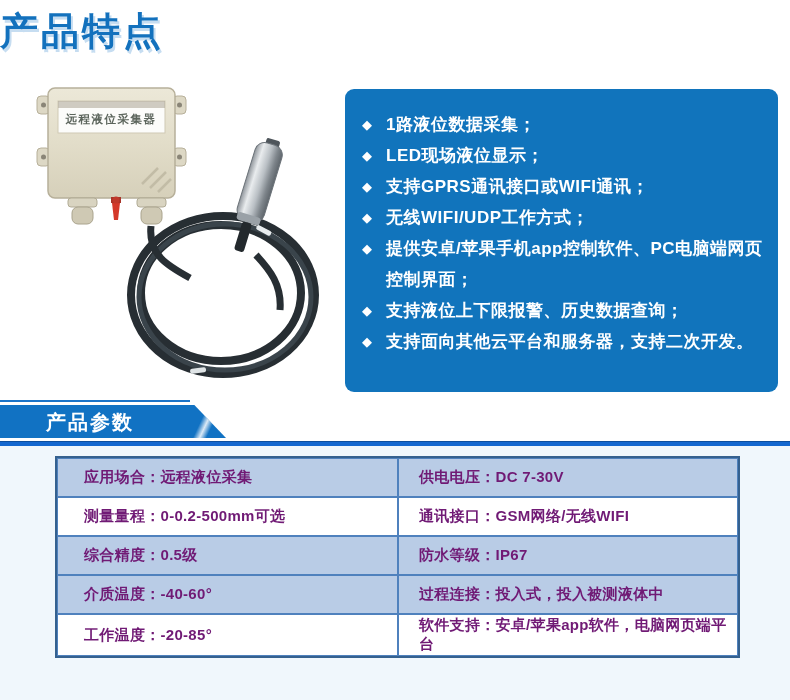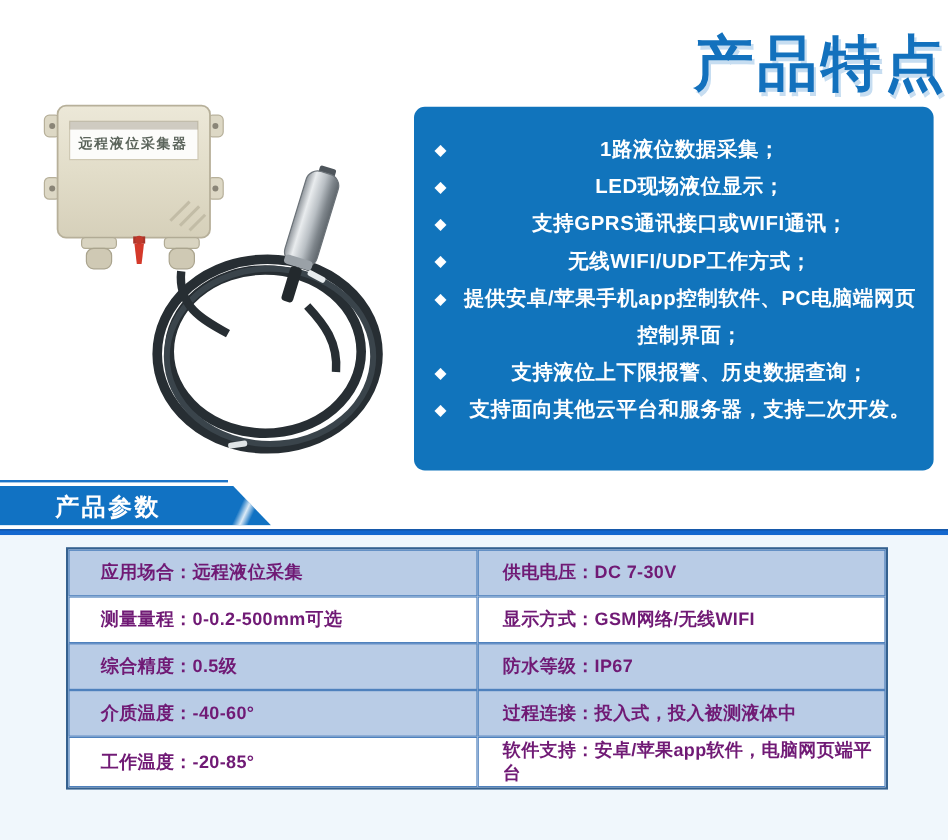--- a/index.html
+++ b/index.html
@@ -2,40 +2,40 @@
 <html><head>
 <meta charset="utf-8">
 <style>
   * { margin:0; padding:0; box-sizing:border-box; }
   html,body { background:#ffffff; }
   body { font-family:"Liberation Sans","DejaVu Sans",sans-serif; }
   .page { position:relative; width:790px; height:700px; background:#ffffff; overflow:hidden; }
 
   
   .page-title {
-    position:absolute; top:20px; left:0; width:100%;
-    text-align:right; font-size:50px; font-weight:bold; color:#1371bd;
+    position:absolute; top:6px; left:0; width:100%;
+    text-align:left; font-size:38px; font-weight:bold; color:#1371bd;
     letter-spacing:3px;
     text-shadow:2px 3px 0 #c6ddf1;
   }
   .title-underline {
     position:absolute; top:64px; left:0; width:790px; height:3px;
     background:linear-gradient(90deg, rgba(255,255,255,0) 0%, #found 0%, rgba(120,170,220,0.25) 12%, #4f8ed2 42%, #87aed9 58%, #ccdded 80%, rgba(240,246,252,0.2) 100%);
   }
 
   
   .feature-box {
     position:absolute; left:345px; top:89px; width:433px; height:303px;
     background:#1174bc; border-radius:9px;
     padding:20px 14px 0 17px;
   }
   .feature-list { list-style:none; }
   .feature-item { display:flex; align-items:flex-start; color:#ffffff; font-size:17px; font-weight:bold; line-height:31px; }
   .feature-bullet { flex:0 0 24px; font-size:13px; line-height:31px; text-align:left; }
-  .feature-text { flex:1; letter-spacing:0.5px;text-align:center; }
+  .feature-text { flex:1; letter-spacing:0.5px; }
 
   
   .device-figure { position:absolute; left:30px; top:80px; width:310px; height:315px; }
 
   
   .params-topline { position:absolute; left:0; top:400px; width:190px; height:2px; background:#1b74c8; }
   .params-banner {
     position:absolute; left:0; top:405px; width:226px; height:33px;
     background:#1172c3;
     clip-path:polygon(0 0, 86% 0, 100% 100%, 0 100%);
@@ -196,21 +196,21 @@
   <div class="params-underline"></div>
 
   <div class="bottom-section">
     <div class="spec-table">
       <div class="spec-row tint">
         <div class="spec-cell left">应用场合：远程液位采集</div>
         <div class="spec-cell right">供电电压：DC 7-30V</div>
       </div>
       <div class="spec-row">
         <div class="spec-cell left">测量量程：0-0.2-500mm可选</div>
-        <div class="spec-cell right">显示方式：GSM网络/无线WIFI</div>
+        <div class="spec-cell right">通讯接口：GSM网络/无线WIFI</div>
       </div>
       <div class="spec-row tint">
         <div class="spec-cell left">综合精度：0.5级</div>
         <div class="spec-cell right">防水等级：IP67</div>
       </div>
       <div class="spec-row tint">
         <div class="spec-cell left">介质温度：-40-60°</div>
         <div class="spec-cell right">过程连接：投入式，投入被测液体中</div>
       </div>
       <div class="spec-row tall">

